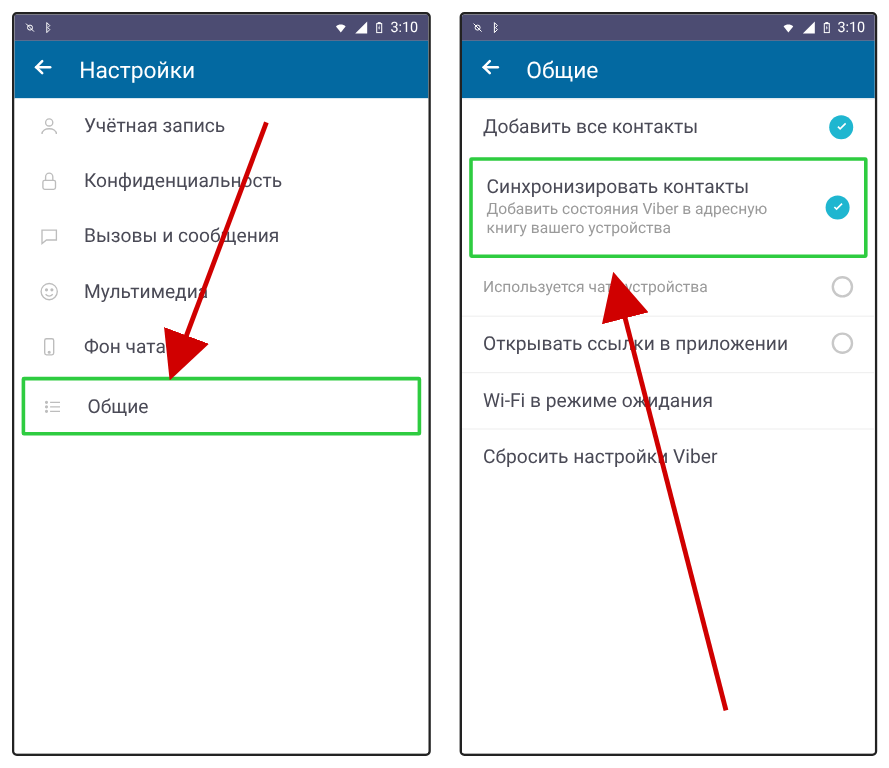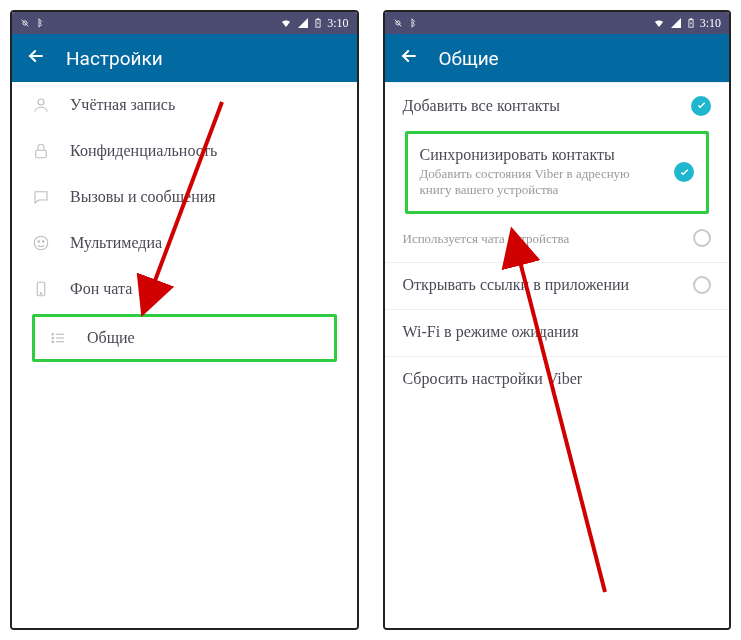--- a/index.html
+++ b/index.html
@@ -23,21 +23,20 @@
   }
   .statusbar {
     height: 22px;
     background: #4c4c72;
     color: #fff;
     display: flex;
     align-items: center;
     justify-content: space-between;
     padding: 0 8px;
     font-size: 12px;
-    font-family: Liberation Serif, serif;
   }
   .status-left { display: flex; gap: 4px; align-items: center; }
   .status-right { display: flex; gap: 4px; align-items: center; }
   .status-icon { display: inline-flex; }
   .appbar {
     height: 48px;
     background: #0369a1;
     color: #fff;
     display: flex;
     align-items: center;
@@ -56,28 +55,28 @@
     gap: 18px;
     border-bottom: 1px solid transparent;
     cursor: pointer;
   }
   .row .icon-slot {
     width: 22px;
     display: flex;
     justify-content: center;
     color: #bdbdbd;
   }
-  .row .labels { flex: 1; display: flex; flex-direction: column; font-family: Liberation Serif, serif; }
+  .row .labels { flex: 1; display: flex; flex-direction: column; }
   .row .label-main { color: #4a4a56; font-size: 16px; }
   .row .label-sub { color: #9a9a9a; font-size: 13px; margin-top: 2px; line-height: 1.25; }
   .row .right-slot { display: flex; align-items: center; }
   .highlight {
     border: 3px solid #2ecc40;
     border-radius: 2px;
-    margin: 2px 20px;
+    margin: 2px 6px;
     padding-left: 12px;
     padding-right: 12px;
   }
   .radio-off {
     width: 18px; height: 18px; border: 2px solid #c8c8c8; border-radius: 50%;
   }
   .check-on {
     width: 20px; height: 20px; background: #1fb6d0; border-radius: 50%;
     display: flex; align-items: center; justify-content: center;
   }

